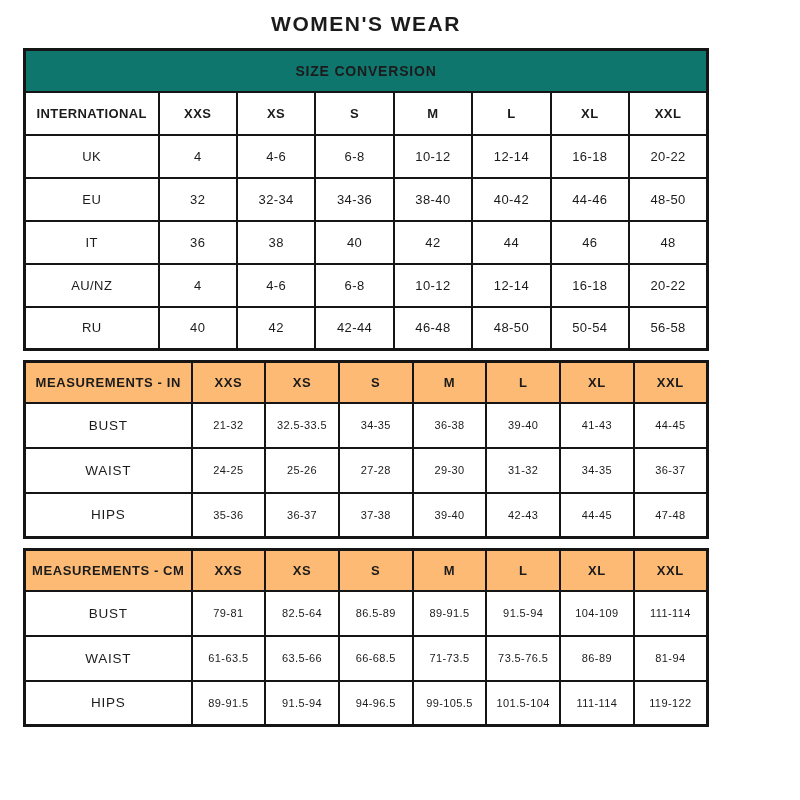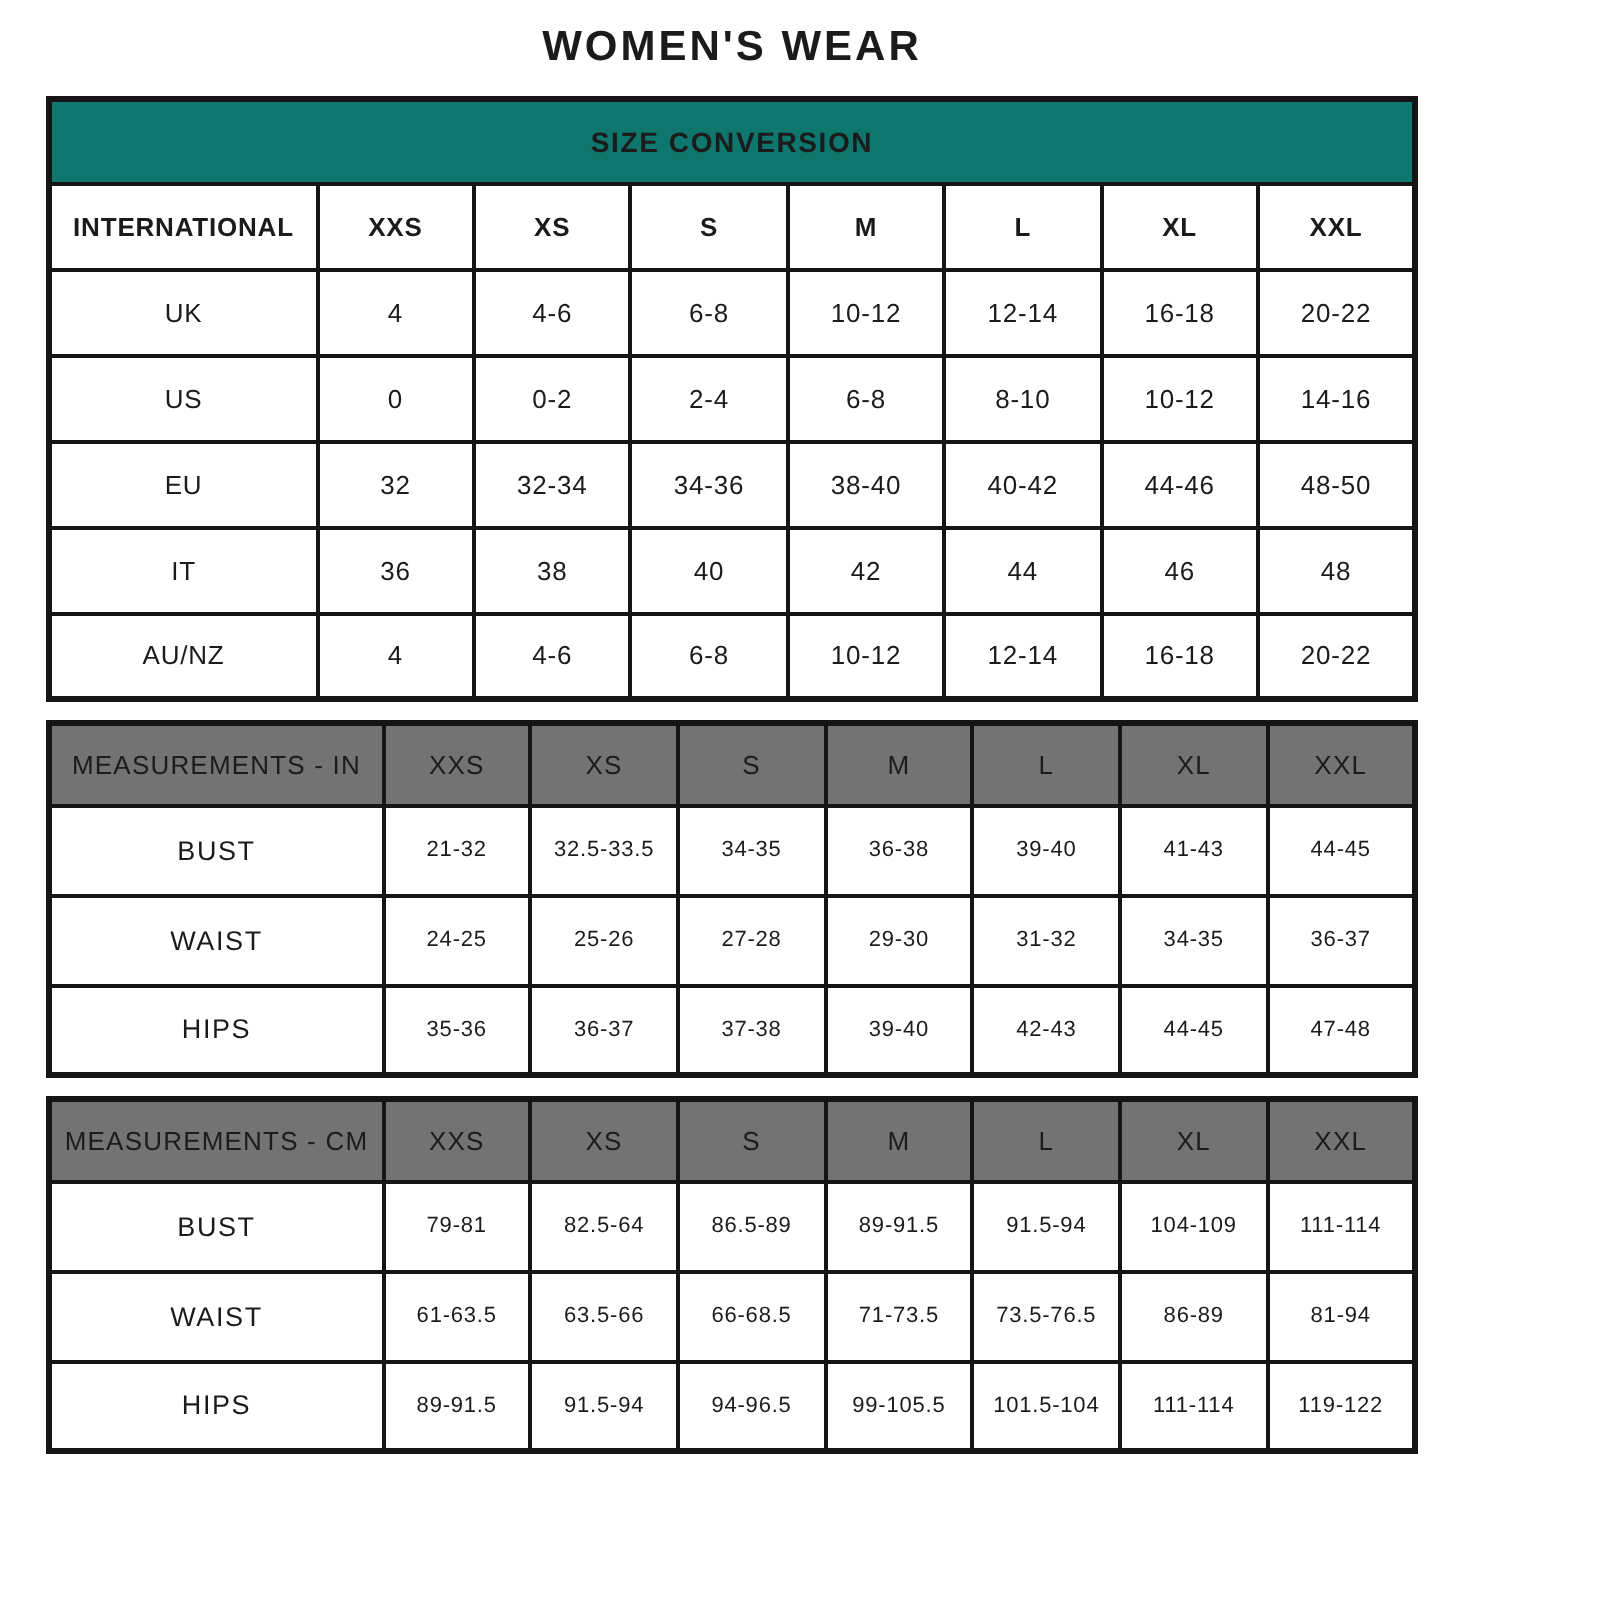--- a/index.html
+++ b/index.html
@@ -44,22 +44,22 @@
     background: #0f766e;
     font-weight: bold;
     font-size: 14px;
     letter-spacing: 0.8px;
   }
   .conv tr.hdr td { font-weight: 600; }
   
   .meas td { height: 45px; }
   .meas tr.hdr td {
     height: 41px;
-    background: #737373;
-    font-weight: normal;
+    background: #fdba74;
+    font-weight: bold;
     font-size: 13px;
     letter-spacing: 0.6px;
   }
   .meas td.rowlabel { font-size: 13.5px; font-weight: 500; letter-spacing: 0.8px; }
   .meas td.val { font-size: 11px; font-weight: 500; }
 </style>
 </head>
 <body>
 
 <div class="page">
@@ -88,30 +88,20 @@
           <td class="rowlabel">UK</td>
           <td class="val">4</td>
           <td class="val">4-6</td>
           <td class="val">6-8</td>
           <td class="val">10-12</td>
           <td class="val">12-14</td>
           <td class="val">16-18</td>
           <td class="val">20-22</td>
         </tr>
         <tr>
-          <td class="rowlabel">US</td>
-          <td class="val">0</td>
-          <td class="val">0-2</td>
-          <td class="val">2-4</td>
-          <td class="val">6-8</td>
-          <td class="val">8-10</td>
-          <td class="val">10-12</td>
-          <td class="val">14-16</td>
-        </tr>
-        <tr>
           <td class="rowlabel">EU</td>
           <td class="val">32</td>
           <td class="val">32-34</td>
           <td class="val">34-36</td>
           <td class="val">38-40</td>
           <td class="val">40-42</td>
           <td class="val">44-46</td>
           <td class="val">48-50</td>
         </tr>
         <tr>
@@ -126,20 +116,30 @@
         </tr>
         <tr>
           <td class="rowlabel">AU/NZ</td>
           <td class="val">4</td>
           <td class="val">4-6</td>
           <td class="val">6-8</td>
           <td class="val">10-12</td>
           <td class="val">12-14</td>
           <td class="val">16-18</td>
           <td class="val">20-22</td>
+        </tr>
+        <tr>
+          <td class="rowlabel">RU</td>
+          <td class="val">40</td>
+          <td class="val">42</td>
+          <td class="val">42-44</td>
+          <td class="val">46-48</td>
+          <td class="val">48-50</td>
+          <td class="val">50-54</td>
+          <td class="val">56-58</td>
         </tr>
       </tbody>
   </table>
 
   <table class="tbl meas">
     <colgroup>
       <col style="width:167px">
       <col span="7">
     </colgroup>
     <tbody>

